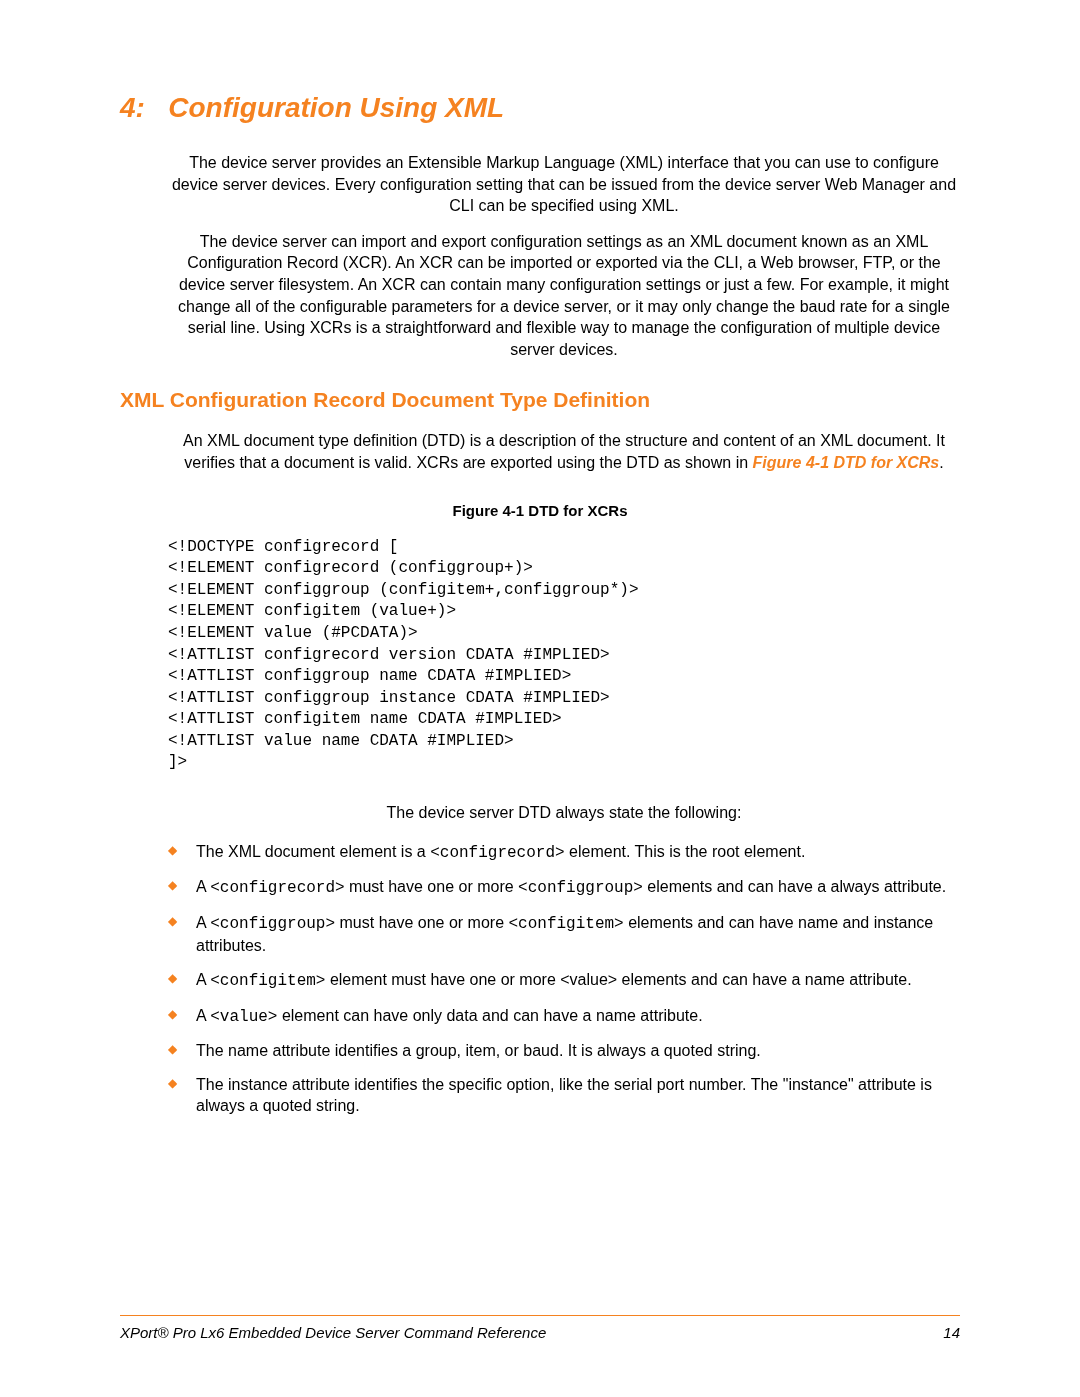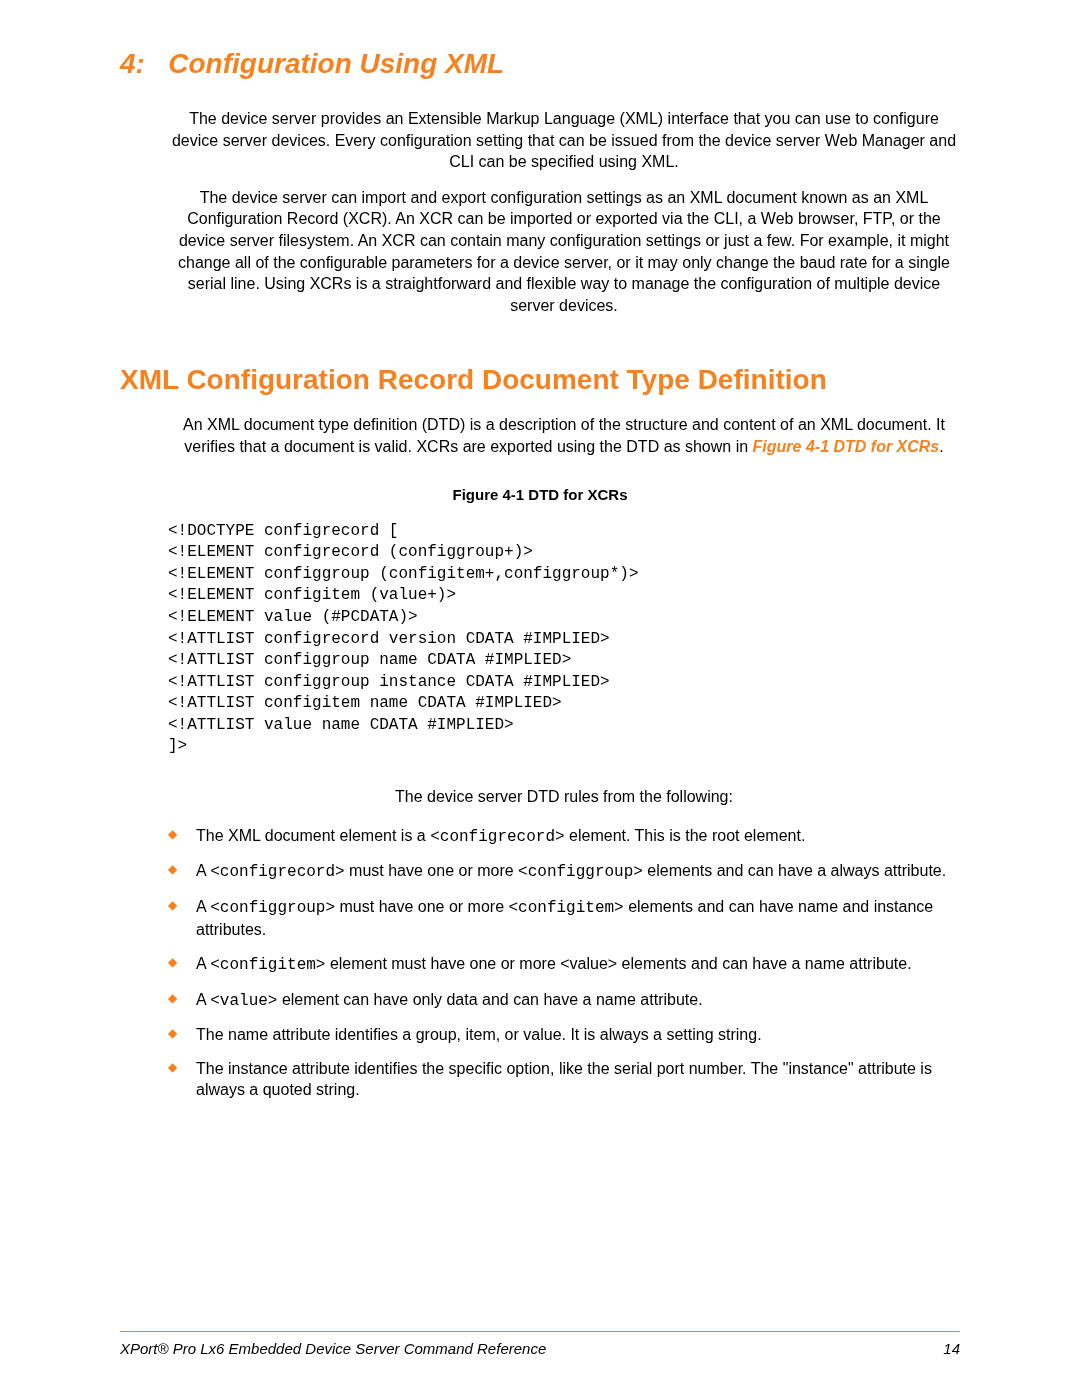--- a/index.html
+++ b/index.html
@@ -5,42 +5,42 @@
   * { margin: 0; padding: 0; box-sizing: border-box; }
   body {
     font-family: Arial, Helvetica, sans-serif;
     background: #fff;
     width: 1080px;
     height: 1397px;
     position: relative;
     color: #000;
   }
   .page {
-    padding: 48px 120px 0 120px;
+    padding: 92px 120px 0 120px;
   }
   .chapter-title {
     color: #f58220;
     font-style: italic;
     font-weight: bold;
     font-size: 28px;
     margin-bottom: 28px;
   }
   .body-text {
     font-size: 16px;
     line-height: 1.35;
     margin-left: 48px;
     margin-bottom: 14px;
     color: #000;
     text-align: center;
   }
   .section-title {
     color: #f58220;
     font-weight: bold;
-    font-size: 28px;
-    margin-top: 48px;
+    font-size: 21px;
+    margin-top: 28px;
     margin-bottom: 18px;
   }
   .figure-ref {
     color: #f58220;
     font-style: italic;
     font-weight: bold;
   }
   .figure-caption {
     text-align: center;
     font-weight: bold;
@@ -74,21 +74,21 @@
     left: 0;
     top: 1px;
     color: #f58220;
     font-size: 12px;
   }
   .mono { font-family: "Courier New", Courier, monospace; }
   .footer {
     position: absolute;
     left: 120px;
     right: 120px;
-    bottom: 40px;
+    bottom: 56px;
   }
   .footer-rule {
     border: none;
     border-top: 1px solid #f58220;
     margin-bottom: 8px;
   }
   .footer-line {
     display: flex;
     justify-content: space-between;
     font-style: italic;
@@ -120,40 +120,40 @@
 &lt;!ELEMENT configgroup (configitem+,configgroup*)&gt;
 &lt;!ELEMENT configitem (value+)&gt;
 &lt;!ELEMENT value (#PCDATA)&gt;
 &lt;!ATTLIST configrecord version CDATA #IMPLIED&gt;
 &lt;!ATTLIST configgroup name CDATA #IMPLIED&gt;
 &lt;!ATTLIST configgroup instance CDATA #IMPLIED&gt;
 &lt;!ATTLIST configitem name CDATA #IMPLIED&gt;
 &lt;!ATTLIST value name CDATA #IMPLIED&gt;
 ]&gt;</div>
 
-  <p class="body-text">The device server DTD rules from the following:</p>
+  <p class="body-text">The device server DTD always state the following:</p>
 
   <ul class="bullet-list">
     <li>
       <span>The XML document element is a </span><span class="mono">&lt;configrecord&gt;</span><span> element. This is the root element.</span>
     </li>
     <li>
       <span>A </span><span class="mono">&lt;configrecord&gt;</span><span> must have one or more </span><span class="mono">&lt;configgroup&gt;</span><span> elements and can have a always attribute.</span>
     </li>
     <li>
       <span>A </span><span class="mono">&lt;configgroup&gt;</span><span> must have one or more </span><span class="mono">&lt;configitem&gt;</span><span> elements and can have name and instance attributes.</span>
     </li>
     <li>
       <span>A </span><span class="mono">&lt;configitem&gt;</span><span> element must have one or more &lt;value&gt; elements and can have a name attribute.</span>
     </li>
     <li>
       <span>A </span><span class="mono">&lt;value&gt;</span><span> element can have only data and can have a name attribute.</span>
     </li>
     <li>
-      <span>The name attribute identifies a group, item, or value. It is always a setting string.</span>
+      <span>The name attribute identifies a group, item, or baud. It is always a quoted string.</span>
     </li>
     <li>
       <span>The instance attribute identifies the specific option, like the serial port number. The "instance" attribute is always a quoted string.</span>
     </li>
   </ul>
 
 </div>
 
 <div class="footer">
   <hr class="footer-rule">

